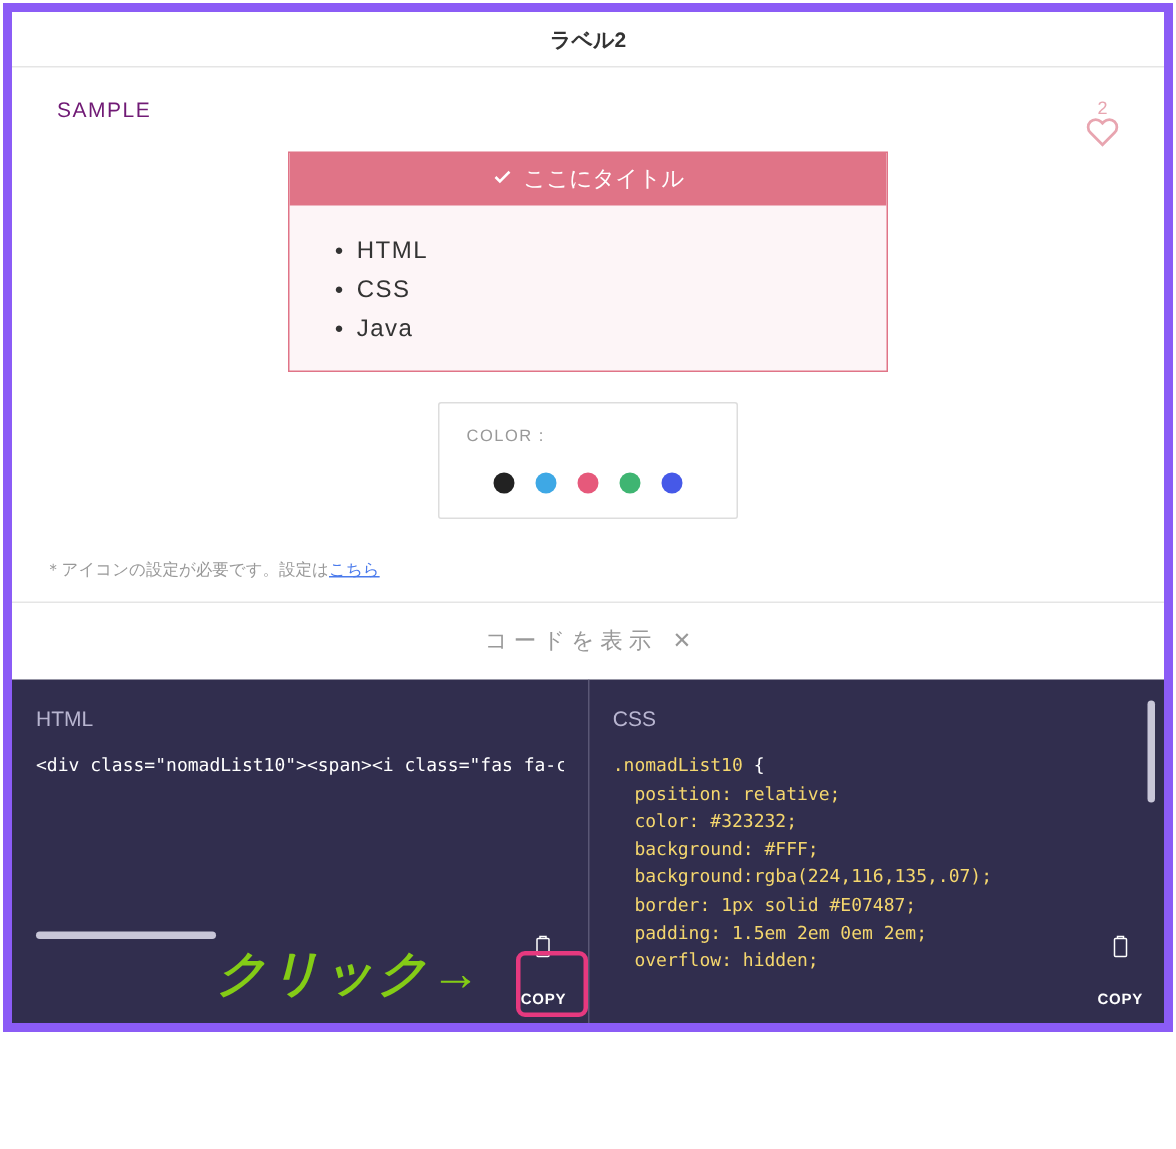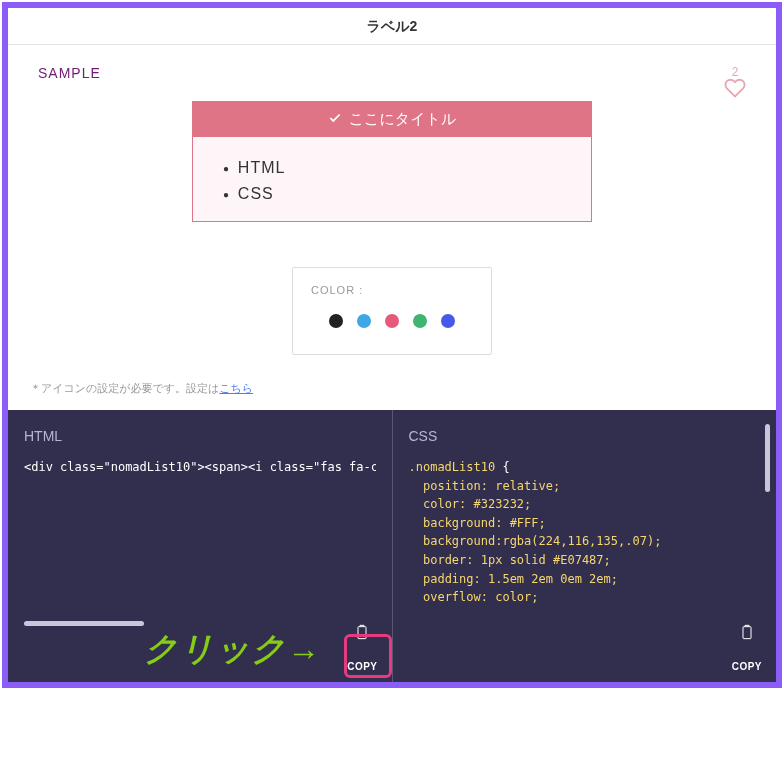--- a/index.html
+++ b/index.html
@@ -89,24 +89,24 @@
       padding: 4px 0;
       letter-spacing: 1px;
     }
     .demo-list li::before {
       content: "● ";
       font-size: 10px;
       vertical-align: middle;
       margin-right: 4px;
     }
     .color-panel {
-      margin: 45px auto 16px;
+      margin: 20px auto 16px;
       width: 200px;
       border: 1px solid #ddd;
-      padding: 16px 18px 26px;
+      padding: 16px 18px 16px;
       border-radius: 2px;
       text-align: center;
     }
     .color-label {
       color: #999;
       font-size: 11px;
       letter-spacing: 1px;
       text-align: left;
       margin-bottom: 18px;
     }
@@ -256,39 +256,44 @@
         <span class="check-icon">
           <svg viewBox="0 0 24 24">
               <polyline points="20 6 9 17 4 12"></polyline>
             </svg>
         </span>
         <span>ここにタイトル</span>
       </div>
       <ul class="demo-list">
         <li>HTML</li>
         <li>CSS</li>
+        <li>Java</li>
       </ul>
     </div>
 
     <div class="color-panel">
       <div class="color-label">COLOR :</div>
       <div class="color-swatches">
         <div class="swatch" style="background:#222222"></div>
         <div class="swatch" style="background:#3ea8e5"></div>
         <div class="swatch" style="background:#e6597b"></div>
         <div class="swatch" style="background:#3fb572"></div>
         <div class="swatch" style="background:#4659e8"></div>
       </div>
     </div>
   </div>
 
   <div class="footnote">
     <span>＊アイコンの設定が必要です。設定は</span><a href="#">こちら</a>
   </div>
 
+  <div class="code-toggle">
+    <span>コードを表示</span>
+    <span class="x">✕</span>
+  </div>
 
   <div class="code-area">
     <div class="code-panel">
       <div class="code-lang">HTML</div>
       <div class="code-content">&lt;div class="nomadList10"&gt;&lt;span&gt;&lt;i class="fas fa-chec</div>
       <div class="h-scroll"></div>
       <div class="copy-btn">
         <svg viewBox="0 0 24 24">
             <rect x="6" y="4" width="12" height="18" rx="1"></rect>
             <path d="M9 4V2h6v2"></path>
@@ -299,21 +304,21 @@
 
     <div class="code-panel">
       <div class="code-lang">CSS</div>
       <div class="code-content" id="css-code"><span class="y">.nomadList10</span> {
   <span class="y">position: relative;</span>
   <span class="y">color: #323232;</span>
   <span class="y">background: #FFF;</span>
   <span class="y">background:rgba(224,116,135,.07);</span>
   <span class="y">border: 1px solid #E07487;</span>
   <span class="y">padding: 1.5em 2em 0em 2em;</span>
-  <span class="y">overflow: color;</span>
+  <span class="y">overflow: hidden;</span>
 </div>
       <div class="v-scroll"></div>
       <div class="copy-btn">
         <svg viewBox="0 0 24 24">
             <rect x="6" y="4" width="12" height="18" rx="1"></rect>
             <path d="M9 4V2h6v2"></path>
           </svg>
         <div class="copy-label">COPY</div>
       </div>
     </div>

